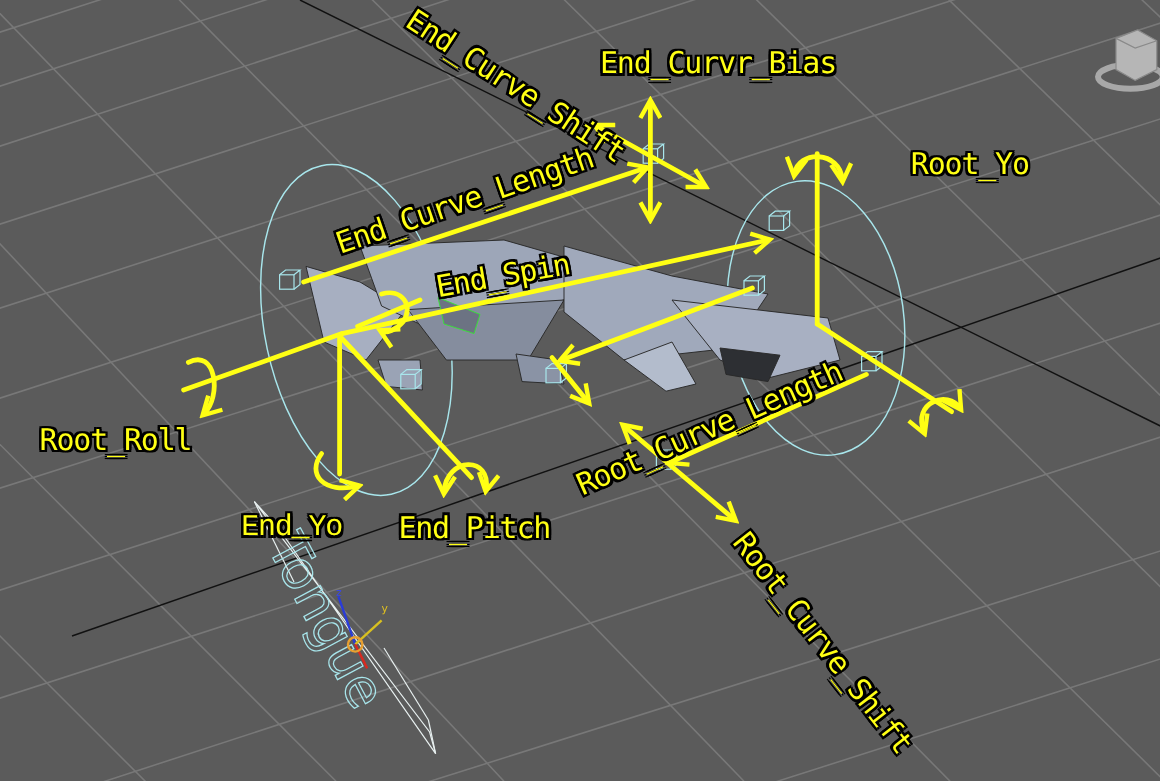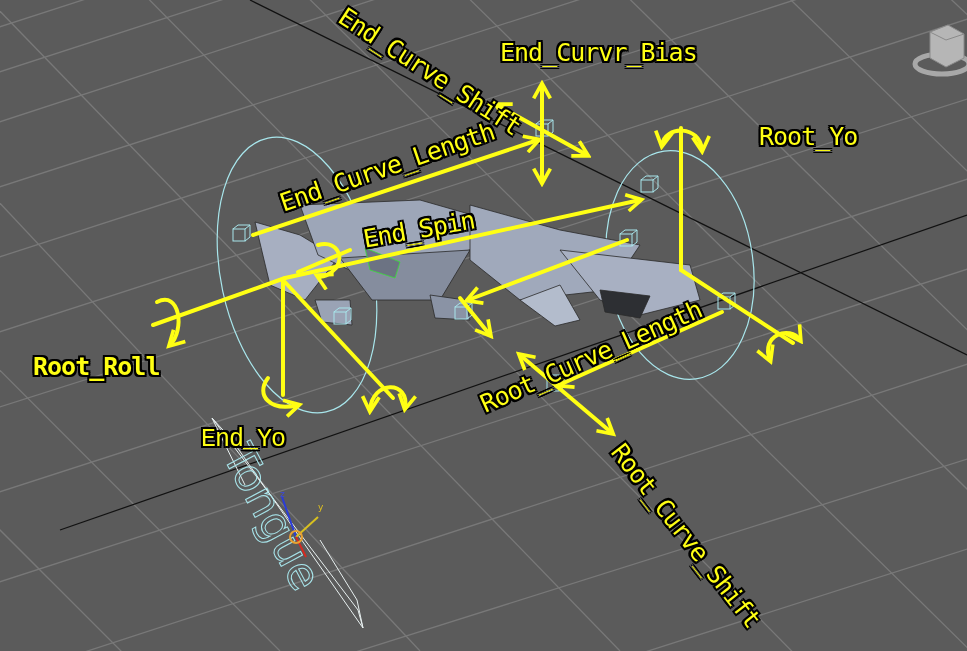--- a/index.html
+++ b/index.html
@@ -172,18 +172,19 @@
       <polygon points="18,10 36,3 52,12 52,36 34,45 18,36" fill="#b6b6b6" stroke="#8a8a8a"></polygon>
       <polyline points="18,10 34,18 52,12 M34,18 34,45" fill="none" stroke="#8a8a8a"></polyline>
     </svg>
   </div>
 
   <div class="label" style="left:349px;top:2px;transform:rotate(33deg);">End_Curve_Shift</div>
   <div class="label" style="left:500px;top:38px;">End_Curvr_Bias</div>
   <div class="label" style="left:711px;top:122px;margin-left:48px;">Root_Yo</div>
   <div class="label" style="left:276px;top:190px;transform:rotate(-19deg);">End_Curve_Length</div>
   <div class="label" style="left:361px;top:225px;transform:rotate(-10deg);">End_Spin</div>
-  <div class="label" style="left:33px;top:352px;font-weight:bold;">Root_Roll</div>
+  <div class="label" style="left:33px;top:352px;">Root_Roll</div>
   <div class="label" style="left:476px;top:392px;transform:rotate(-24deg);">Root_Curve_Length</div>
   <div class="label" style="left:201px;top:425px;font-family:Liberation Mono, monospace;">End_Yo</div>
+  <div class="label" style="left:332px;top:425px;">End_Pitch</div>
   <div class="label" style="left:628px;top:438px;transform:rotate(52deg);">Root_Curve_Shift</div>
 
 </div>
 
 </body></html>

